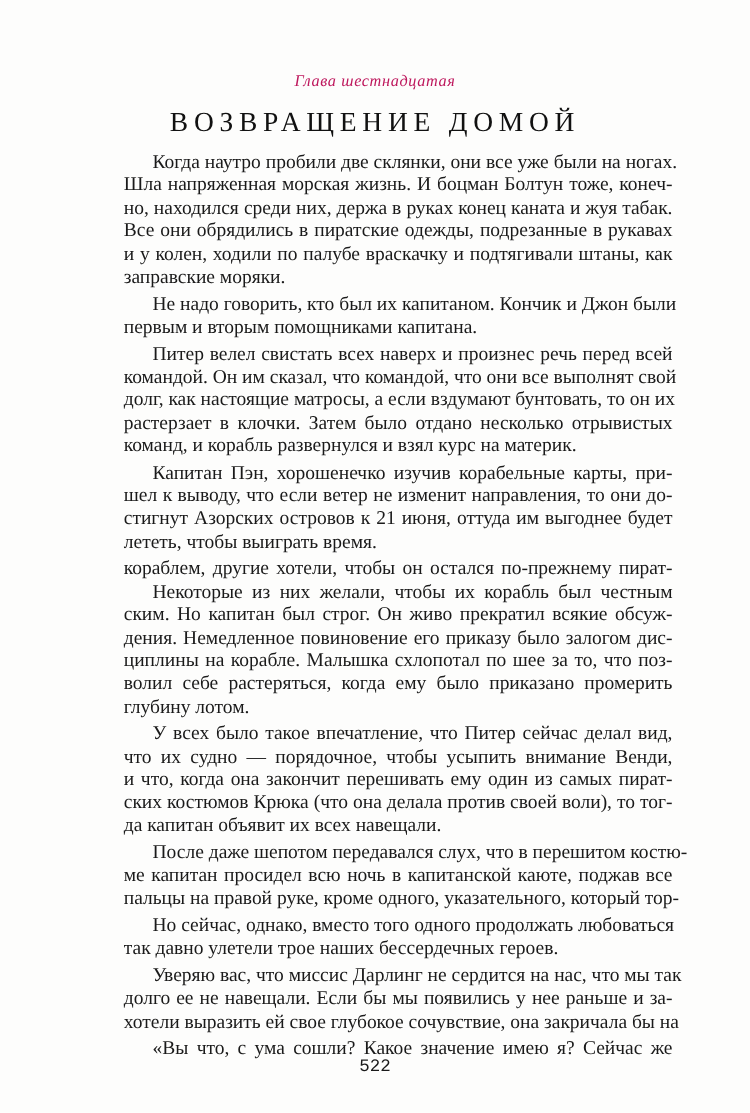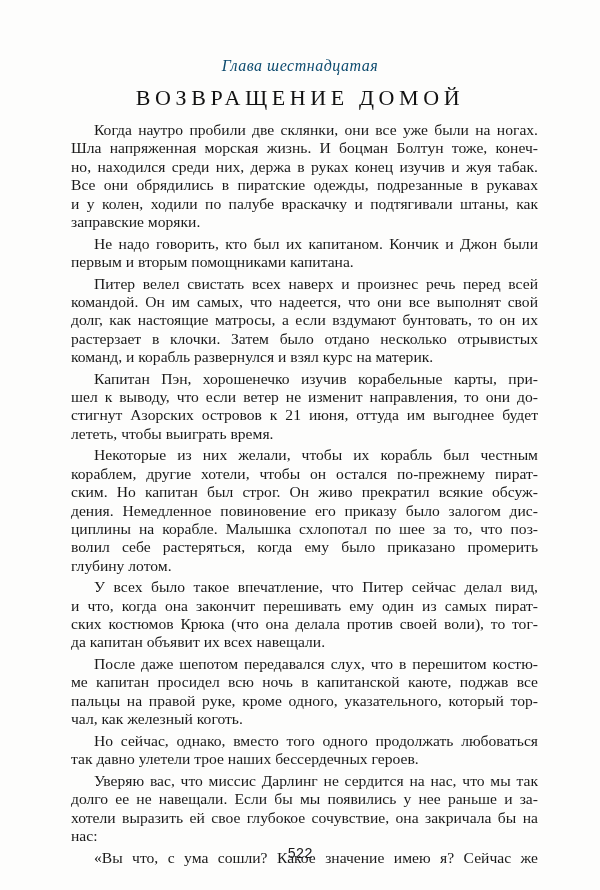--- a/index.html
+++ b/index.html
@@ -5,112 +5,111 @@
   html, body { margin: 0; padding: 0; background: #ffffff; }
   body { width: 600px; height: 890px; position: relative; overflow: hidden; }
   .page {
     position: absolute; left: 0; top: 0; width: 600px; height: 890px;
     background: #fdfdfc; color: #1a1a1a;
     font-family: "DejaVu Serif", "Liberation Serif", serif;
   }
   .chapter-label {
     position: absolute; top: 57px; left: 0; width: 600px; text-align: center;
     font-family: "Liberation Serif", serif; font-style: italic;
-    font-size: 16px; letter-spacing: 0.5px; color: #0c4a6e;
+    font-size: 13px; letter-spacing: 0.5px; color: #be185d;
   }
   .chapter-title {
     position: absolute; top: 85px; left: 0; width: 600px; text-align: center;
     font-family: "Liberation Serif", serif; font-size: 22px;
     letter-spacing: 4.6px; color: #111;
   }
   .body-text {
     position: absolute; top: 121px; left: 71px; width: 467px;
     font-family: "Liberation Serif", serif; font-size: 15.6px;
     line-height: 18.4px; color: #1a1a1a;
   }
-  .line { white-space: nowrap; text-align: justify; text-align-last: justify; display: block; height: 18.4px; }
+  .line { white-space: nowrap; text-align: justify; text-align-last: justify; display: block; height: 18.4px; margin-left: 28px; }
   .line.last { text-align-last: left; }
   .line.indent { padding-left: 23px; }
   .para-gap { height: 3.2px; }
   .page-number {
     position: absolute; top: 846px; left: 0; width: 600px; text-align: center;
     font-family: Liberation Mono, monospace; font-size: 14px; color: #1a1a1a;
   }
 </style>
 </head>
 <body>
 
 <div class="page">
   <div class="chapter-label">Глава шестнадцатая</div>
   <div class="chapter-title">ВОЗВРАЩЕНИЕ ДОМОЙ</div>
 
   <div class="body-text" id="body-text">
       <div>
         <span class="line indent">Когда наутро пробили две склянки, они все уже были на ногах.</span>
         <span class="line">Шла напряженная морская жизнь. И боцман Болтун тоже, конеч-</span>
-        <span class="line">но, находился среди них, держа в руках конец изучив и жуя табак.</span>
+        <span class="line">но, находился среди них, держа в руках конец каната и жуя табак.</span>
         <span class="line">Все они обрядились в пиратские одежды, подрезанные в рукавах</span>
         <span class="line">и у колен, ходили по палубе враскачку и подтягивали штаны, как</span>
         <span class="line last">заправские моряки.</span>
       </div>
       <div class="para-gap"></div>
       <div>
         <span class="line indent">Не надо говорить, кто был их капитаном. Кончик и Джон были</span>
         <span class="line last">первым и вторым помощниками капитана.</span>
       </div>
       <div class="para-gap"></div>
       <div>
         <span class="line indent">Питер велел свистать всех наверх и произнес речь перед всей</span>
-        <span class="line">командой. Он им самых, что надеется, что они все выполнят свой</span>
+        <span class="line">командой. Он им сказал, что командой, что они все выполнят свой</span>
         <span class="line">долг, как настоящие матросы, а если вздумают бунтовать, то он их</span>
         <span class="line">растерзает в клочки. Затем было отдано несколько отрывистых</span>
         <span class="line last">команд, и корабль развернулся и взял курс на материк.</span>
       </div>
       <div class="para-gap"></div>
       <div>
         <span class="line indent">Капитан Пэн, хорошенечко изучив корабельные карты, при-</span>
         <span class="line">шел к выводу, что если ветер не изменит направления, то они до-</span>
         <span class="line">стигнут Азорских островов к 21 июня, оттуда им выгоднее будет</span>
         <span class="line last">лететь, чтобы выиграть время.</span>
       </div>
       <div class="para-gap"></div>
       <div>
+        <span class="line">кораблем, другие хотели, чтобы он остался по-прежнему пират-</span>
         <span class="line indent">Некоторые из них желали, чтобы их корабль был честным</span>
-        <span class="line">кораблем, другие хотели, чтобы он остался по-прежнему пират-</span>
         <span class="line">ским. Но капитан был строг. Он живо прекратил всякие обсуж-</span>
         <span class="line">дения. Немедленное повиновение его приказу было залогом дис-</span>
         <span class="line">циплины на корабле. Малышка схлопотал по шее за то, что поз-</span>
         <span class="line">волил себе растеряться, когда ему было приказано промерить</span>
         <span class="line last">глубину лотом.</span>
       </div>
       <div class="para-gap"></div>
       <div>
         <span class="line indent">У всех было такое впечатление, что Питер сейчас делал вид,</span>
+        <span class="line">что их судно — порядочное, чтобы усыпить внимание Венди,</span>
         <span class="line">и что, когда она закончит перешивать ему один из самых пират-</span>
         <span class="line">ских костюмов Крюка (что она делала против своей воли), то тог-</span>
         <span class="line last">да капитан объявит их всех навещали.</span>
       </div>
       <div class="para-gap"></div>
       <div>
         <span class="line indent">После даже шепотом передавался слух, что в перешитом костю-</span>
         <span class="line">ме капитан просидел всю ночь в капитанской каюте, поджав все</span>
         <span class="line">пальцы на правой руке, кроме одного, указательного, который тор-</span>
-        <span class="line last">чал, как железный коготь.</span>
       </div>
       <div class="para-gap"></div>
       <div>
         <span class="line indent">Но сейчас, однако, вместо того одного продолжать любоваться</span>
         <span class="line last">так давно улетели трое наших бессердечных героев.</span>
       </div>
       <div class="para-gap"></div>
       <div>
         <span class="line indent">Уверяю вас, что миссис Дарлинг не сердится на нас, что мы так</span>
         <span class="line">долго ее не навещали. Если бы мы появились у нее раньше и за-</span>
         <span class="line">хотели выразить ей свое глубокое сочувствие, она закричала бы на</span>
-        <span class="line last">нас:</span>
       </div>
       <div class="para-gap"></div>
       <div>
         <span class="line indent">«Вы что, с ума сошли? Какое значение имею я? Сейчас же</span>
       </div>
     </div>
 
   <div class="page-number">522</div>
 </div>
 

